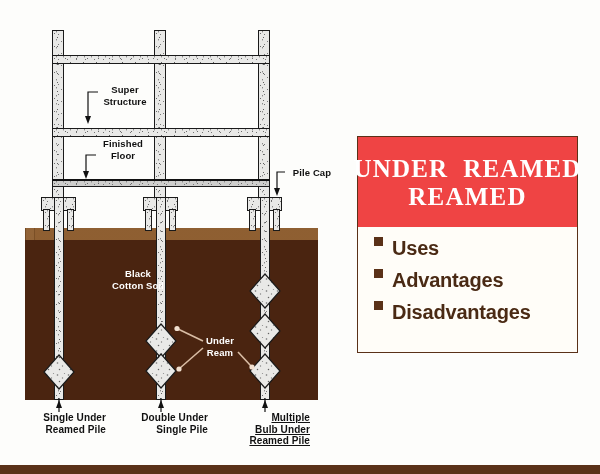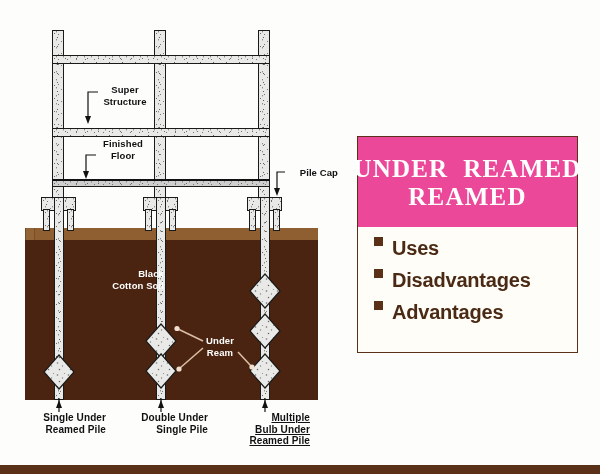--- a/index.html
+++ b/index.html
@@ -39,21 +39,21 @@
   .lbl{position:absolute;font-size:9.5px;line-height:11.5px;font-weight:700;
        color:#111;text-align:center;letter-spacing:.1px;}
   .lbl.white{color:#fff;font-weight:700;}
   .lbl.bottom{font-size:10px;line-height:11.5px;text-align:right;}
   svg.ov{position:absolute;left:0;top:0;width:600px;height:474px;
          pointer-events:none;overflow:visible;}
 
   
   .panel{position:absolute;left:357px;top:136px;width:221px;height:217px;
          box-sizing:border-box;border:1.6px solid #5A3118;background:#fffdf8;}
-  .panel-head{height:88px;background:#ec4899;display:flex;flex-direction:column;
+  .panel-head{height:88px;background:#ef4444;display:flex;flex-direction:column;
               align-items:center;justify-content:center;padding-top:2px;}
   .panel-head .t1,.panel-head .t2{color:#fff;font-family:"Liberation Serif",serif;
               font-weight:700;text-align:center;white-space:pre;}
   .panel-head .t1{font-size:25px;line-height:27px;letter-spacing:1.2px;}
   .panel-head .t2{font-size:25px;line-height:29px;letter-spacing:1.2px;}
   .panel-body{padding:10px 0 0 16px;}
   .bullet-row{display:flex;align-items:flex-start;margin-bottom:9px;}
   .sq{width:9px;height:9px;background:#5A3118;margin-right:9px;flex:none;}
   .bullet-row .btxt{font-size:20px;font-weight:700;color:#4A2A14;
        font-family:"Liberation Sans",sans-serif;letter-spacing:-.2px;}
@@ -134,23 +134,23 @@
     <path d="M265,398 L265,412" fill="none" stroke="#111" stroke-width="1.2"></path>
     <polygon points="265,400 262,408 268,408" fill="#111"></polygon>
   </svg>
 
   <div class="lbl" style="left:90px;top:84px;width:70px;white-space:pre-line;">Super
 Structure</div>
 
   <div class="lbl" style="left:88px;top:138px;width:70px;white-space:pre-line;">Finished
 Floor</div>
 
-  <div class="lbl" style="left:286px;top:167px;width:52px;text-align:right;">Pile Cap</div>
+  <div class="lbl" style="left:286px;top:167px;width:52px;text-align:center;">Pile Cap</div>
 
-  <div class="lbl white" style="left:72px;top:268px;width:92px;white-space:pre-line;text-align:right;">Black
+  <div class="lbl white" style="left:92px;top:268px;width:92px;white-space:pre-line;">Black
 Cotton Soil</div>
 
   <div class="lbl white" style="left:200px;top:335px;width:40px;white-space:pre-line;">Under
 Ream</div>
 
   <div class="lbl bottom" style="left:14px;top:412px;width:92px;white-space:pre-line;">Single Under
 Reamed Pile</div>
   <div class="lbl bottom" style="left:116px;top:412px;width:92px;white-space:pre-line;">Double Under
 Single Pile</div>
   <div class="lbl bottom" style="left:222px;top:412px;width:88px;white-space:pre-line;text-decoration:underline;">Multiple
@@ -162,23 +162,23 @@
       <div class="t1">UNDER  REAMED</div>
       <div class="t2">REAMED</div>
     </div>
     <div class="panel-body">
       <div class="bullet-row">
         <span class="sq"></span>
         <span class="btxt">Uses</span>
       </div>
       <div class="bullet-row">
         <span class="sq"></span>
-        <span class="btxt">Disadvantages</span>
+        <span class="btxt">Advantages</span>
       </div>
       <div class="bullet-row">
         <span class="sq"></span>
-        <span class="btxt">Advantages</span>
+        <span class="btxt">Disadvantages</span>
       </div>
     </div>
   </div>
 
   <div class="bottom-bar"></div>
 </div>
 
 </body></html>

